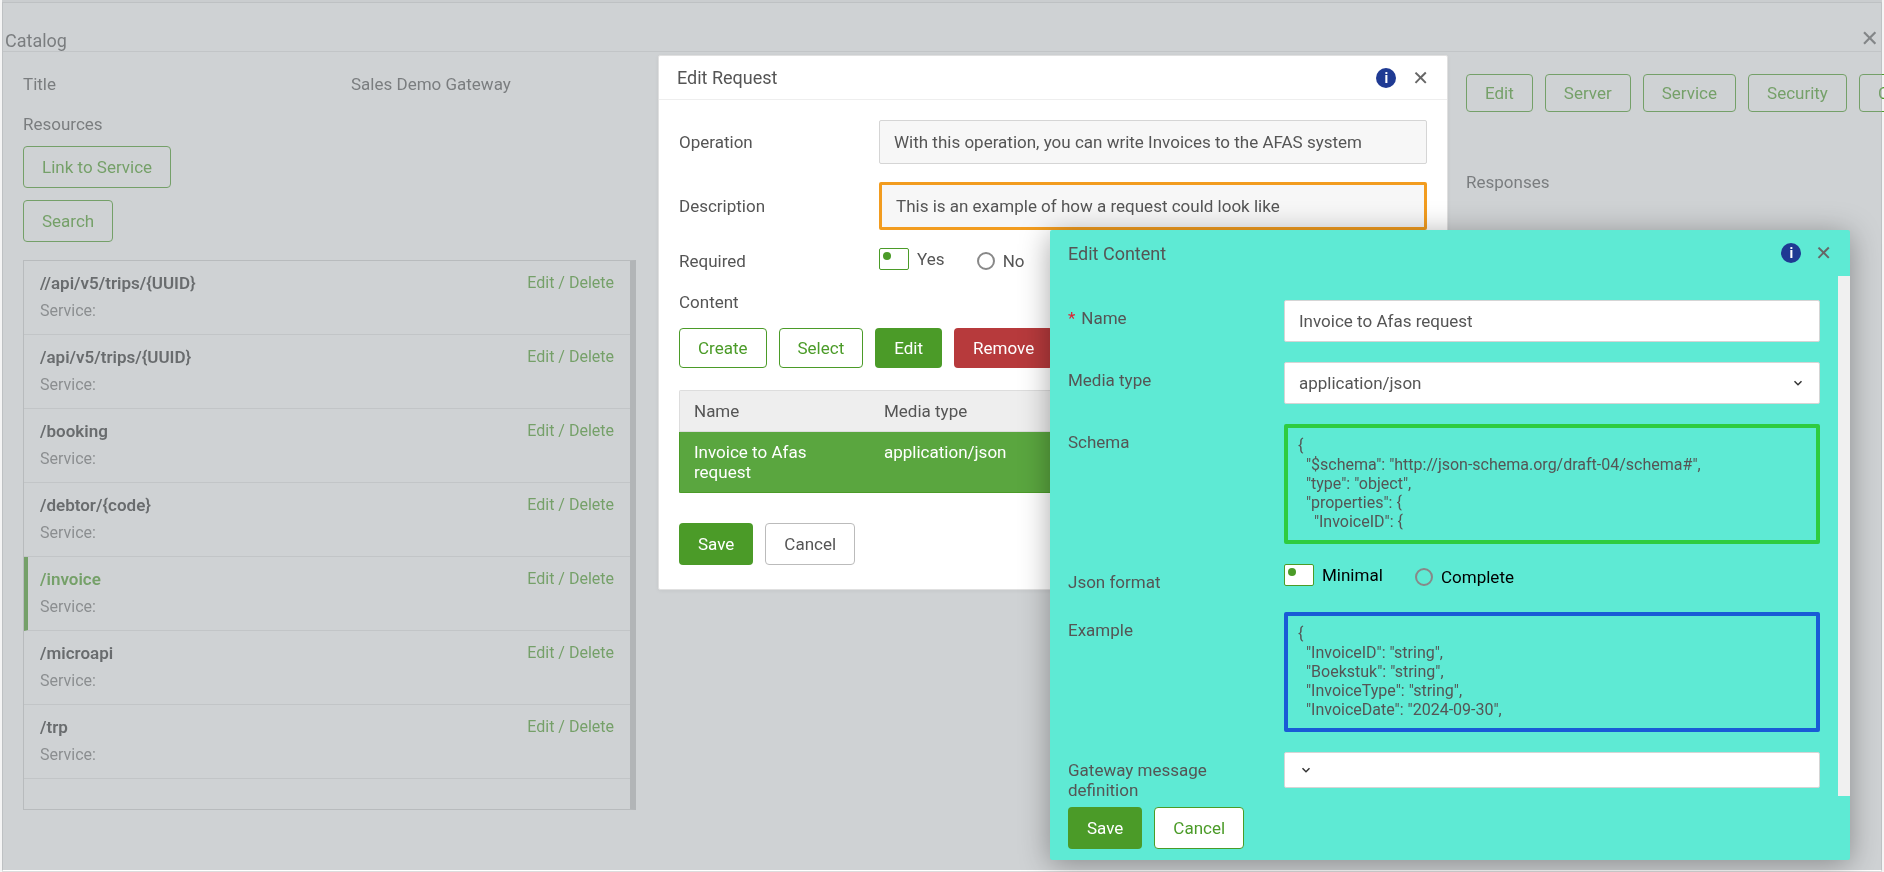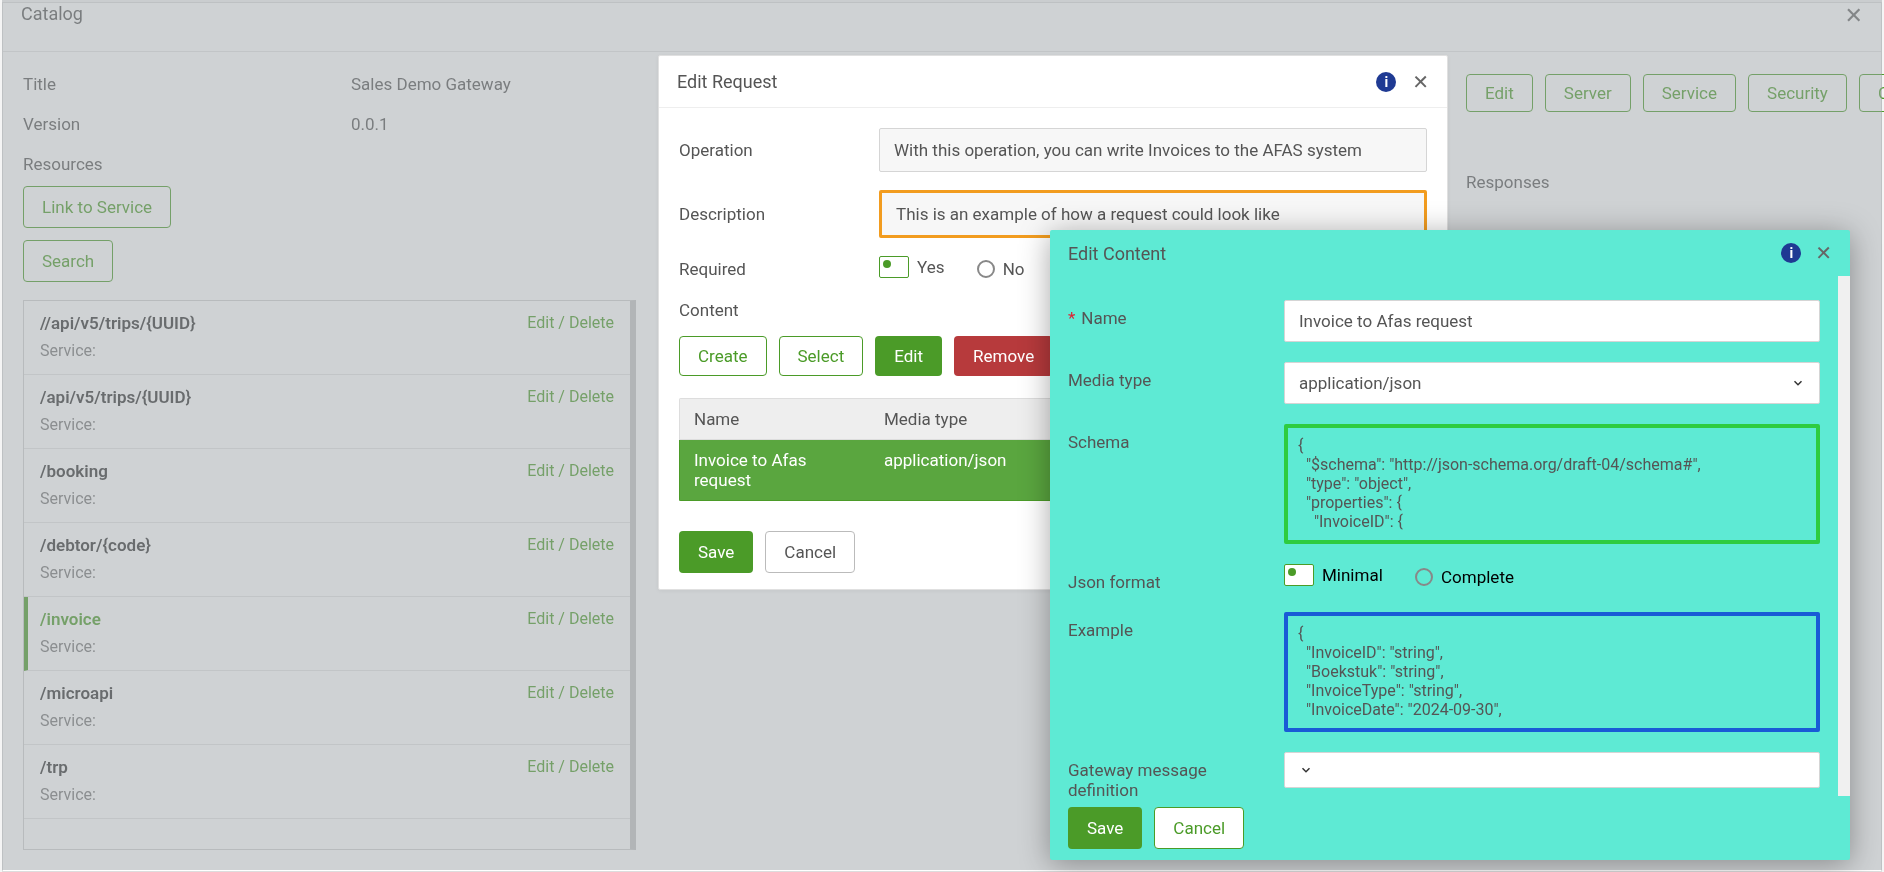--- a/index.html
+++ b/index.html
@@ -1,21 +1,21 @@
 <!DOCTYPE html>
 <html><head>
 <meta charset="utf-8">
 <style>
   * { box-sizing: border-box; font-family: -apple-system, BlinkMacSystemFont, "Segoe UI", Roboto, Arial, sans-serif; }
   body { margin: 0; background: #f5f5f5; width: 1884px; height: 872px; position: relative; overflow: hidden; font-size: 17px; }
   
   .scrim { position: absolute; top: 0; left: 2px; width: 1880px; height: 870px; background: rgba(160,165,170,0.5); pointer-events: none; }
   
   .catalog-panel { position: absolute; top: 2px; left: 2px; width: 1880px; height: 870px; background: #fff; border: 1px solid #ddd; }
-  .catalog-header  { height: 49px; border-bottom: 1px solid #e5e5e5; display: flex; align-items: flex-start; padding: 0 18px; color: #555; }
+  .catalog-header  { height: 49px; border-bottom: 1px solid #e5e5e5; display: flex; align-items: flex-end; padding: 0 2px; color: #555; }
   .catalog-header .title { flex: 1; font-size: 18px; }
   .catalog-header .close { font-size: 22px; color: #666; cursor: pointer; }
   
   .catalog-body { display: flex; height: calc(100% - 49px); }
   .cat-left   { width: 653px; padding: 22px 20px; }
   .cat-mid    { flex: 1; padding: 22px 20px; }
   .cat-right  { width: 435px; padding: 22px 20px; }
   
   .kv { display: flex; margin-bottom: 20px; color: #555; gap: 8px; }
   .kv .k { width: 320px; }
@@ -33,21 +33,21 @@
   .ritem.active .ritem-path { color: #4b9b28; }
   .ritem-actions { color: #4b9b28; font-size: 16px; cursor: pointer; }
   .ritem-svc   { margin-top: 8px; color: #777; font-size: 16px; }
   
   .tabs { display: flex; gap: 12px; }
   .tabs .tab { border: 1px solid #4b9b28; color: #4b9b28; padding: 8px 18px; border-radius: 4px; font-size: 17px; cursor: pointer; }
   .section-label { color: #555; margin-top: 28px; }
   
   
   .er-pane { position: absolute; top: 55px; left: 658px; width: 790px; height: 535px; background: #fff; border: 1px solid #e0e0e0; border-radius: 2px; box-shadow: 0 1px 4px rgba(0,0,0,.05); }
-  .er-head { height: 52px; display: flex; align-items: center; padding: 0 18px; border-bottom: 1px solid #eee; }
+  .er-head { height: 44px; display: flex; align-items: center; padding: 0 18px; border-bottom: 1px solid #eee; }
   .er-head .t { flex: 1; color: #555; font-size: 18px; }
   .info-icon { width: 20px; height: 20px; border-radius: 50%; background: #1f3a93; color: #fff; font-weight: bold; display: flex; align-items: center; justify-content: center; font-size: 14px; margin-right: 16px; }
   .er-body { padding: 20px; color: #555; }
   
   .fld { display: flex; align-items: center; margin-bottom: 18px; }
   .fld .lab { width: 200px; }
   .fld .val-box { flex: 1; border: 1px solid #d5d5d5; background: #f7f7f7; padding: 11px 14px; border-radius: 2px; color: #555; }
   .hl-orange { border: 3px solid #f29c1f !important; }
   
   .radio-row .opt { display: inline-flex; align-items: center; margin-right: 28px; }
@@ -97,24 +97,20 @@
   <div class="catalog-header">
     <div class="title">Catalog</div>
     <div class="close">✕</div>
   </div>
   <div class="catalog-body">
 
     <div class="cat-left">
       <div class="kv">
         <div class="k">Title</div>
         <div class="v">Sales Demo Gateway</div>
-      </div>
-      <div class="kv">
-        <div class="k">Version</div>
-        <div class="v">0.0.1</div>
       </div>
       <div style="color:#555;margin-bottom:12px;">Resources</div>
       <div style="margin-bottom:12px;">
         <span class="btn btn-outline-green">Link to Service</span>
       </div>
       <div>
         <span class="btn btn-outline-green">Search</span>
       </div>
 
       <div class="resource-list" id="resource-list">

